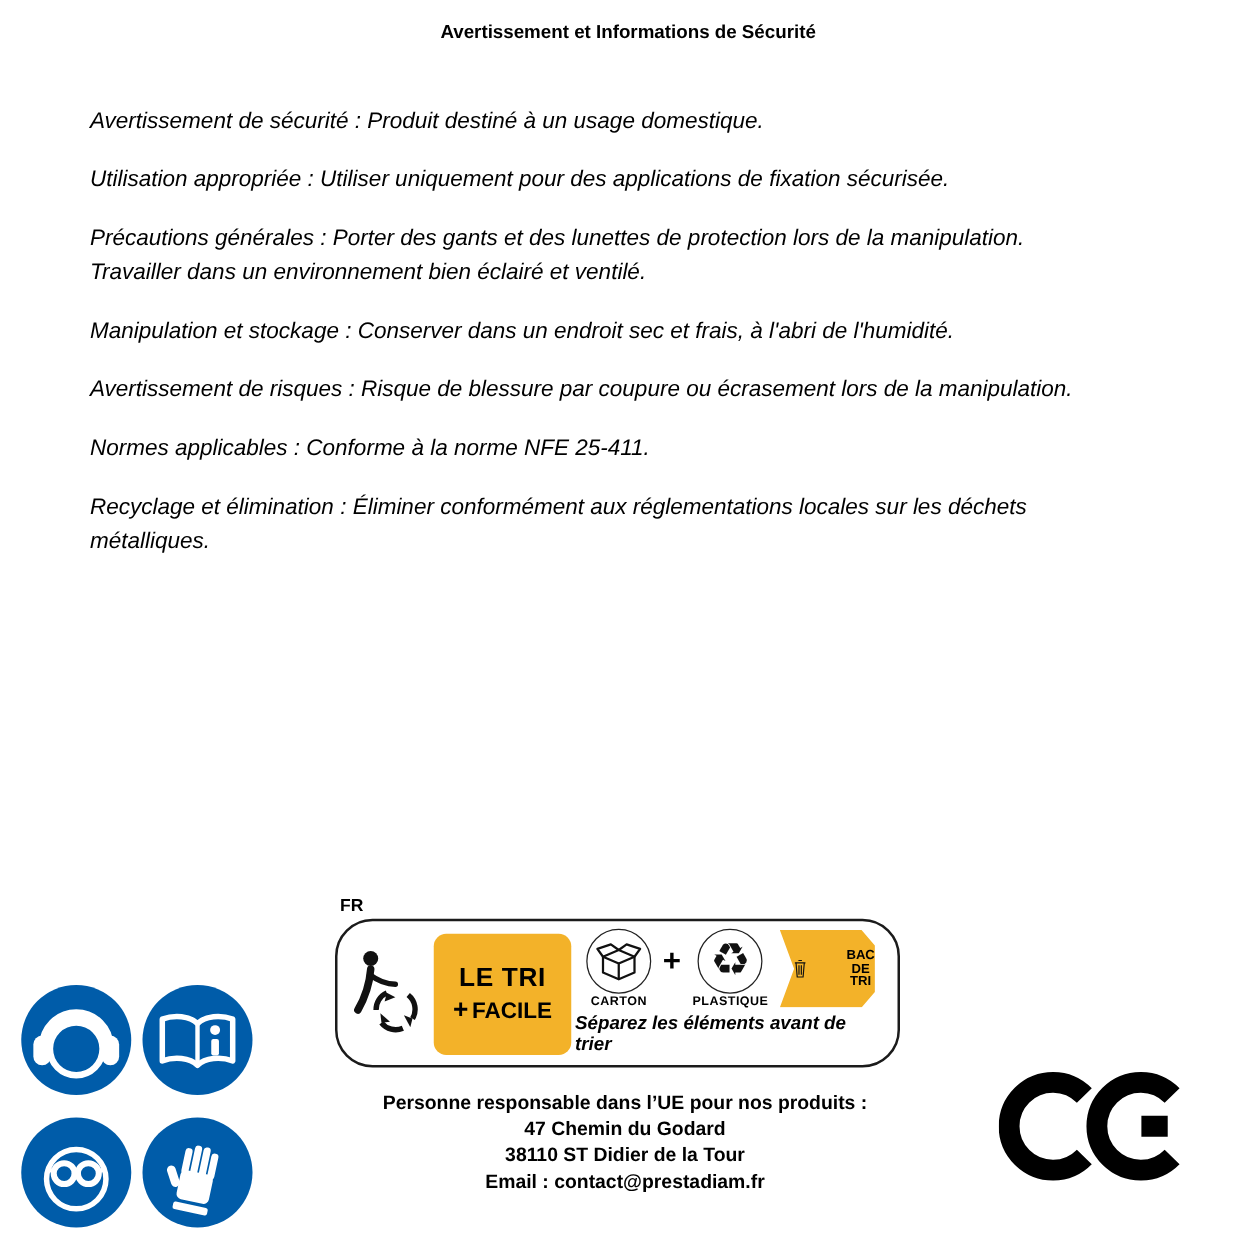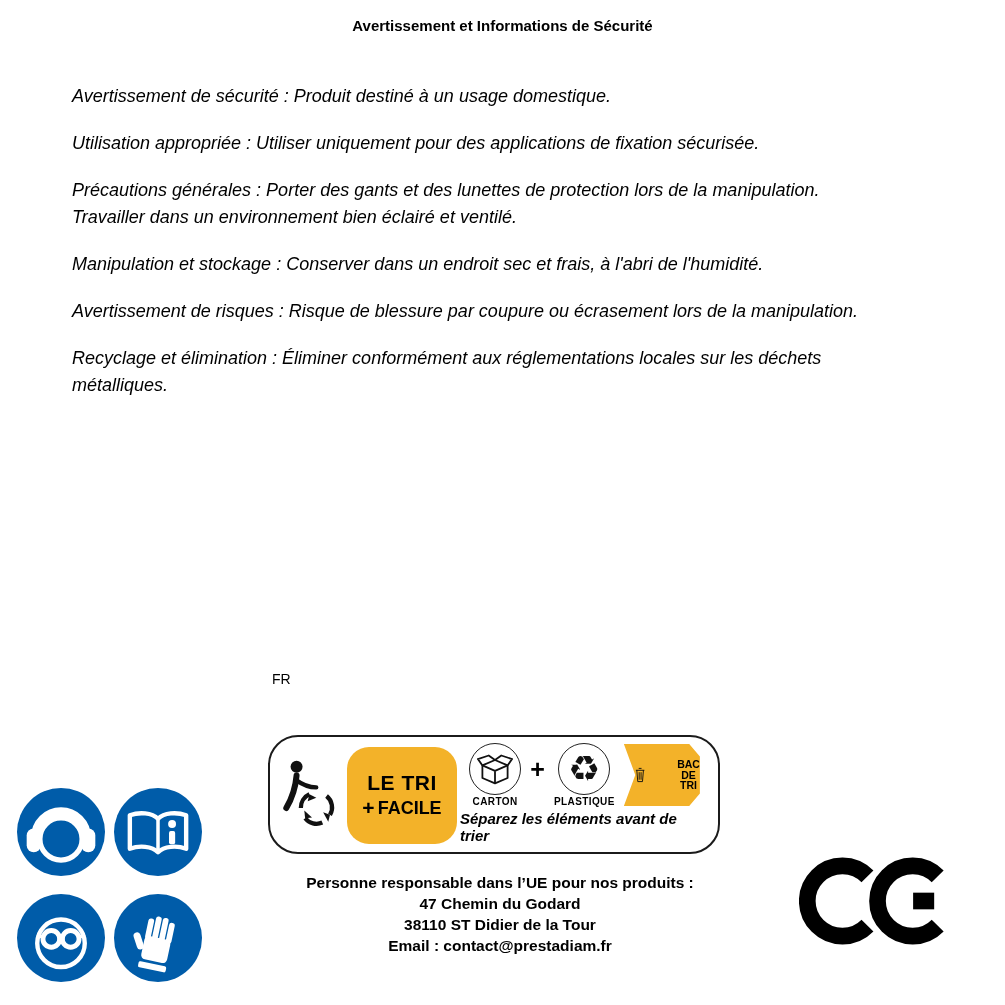--- a/index.html
+++ b/index.html
@@ -19,30 +19,30 @@
   .icon-grid {
     position:absolute; left:17px; top:788px;
     display:grid; grid-template-columns:88px 88px; grid-auto-rows:88px;
     column-gap:9px; row-gap:18px;
   }
   .sign { width:88px; height:88px; border-radius:50%; background:var(--blue,#005CA9);
           display:flex; align-items:center; justify-content:center; }
   .sign svg { width:88px; height:88px; }
 
   
-  .fr { position:absolute; left:272px; top:671px; font-size:14px; font-weight:normal; }
+  .fr { position:absolute; left:272px; top:716px; font-size:14px; font-weight:bold; }
   .pill {
     position:absolute; left:268px; top:735px; width:452px; height:119px;
     border:2px solid #1b1b1b; border-radius:30px; background:#fff;
     display:flex; align-items:stretch; padding:5px 9px 3px 10px;
   }
   .triman { width:64px; display:flex; align-items:center; justify-content:center; }
   .triman svg { width:60px; height:86px; }
   .yellow-box {
-    width:110px; margin:5px 3px; border-radius:22px; background:var(--yellow,#F3B229);
+    width:110px; margin:5px 3px; border-radius:10px; background:var(--yellow,#F3B229);
     display:flex; flex-direction:column; align-items:center; justify-content:center; gap:1px;
   }
   .yellow-box .l1 { font-size:21px; font-weight:800; letter-spacing:.5px; }
   .yellow-box .l2 { font-size:18px; font-weight:800; display:flex; align-items:center; gap:3px; }
   .yellow-box .plus-glyph { font-size:21px; font-weight:800; }
   .right-col { flex:1; display:flex; flex-direction:column; }
   .mat-row { flex:1; display:flex; align-items:center; justify-content:space-evenly; }
   .material { display:flex; flex-direction:column; align-items:center; gap:1px; }
   .mat-circle {
     width:52px; height:52px; border-radius:50%; border:1.5px solid #222; background:#fff;
@@ -78,20 +78,21 @@
 
   <div class="title">Avertissement et Informations de Sécurité</div>
 
   <div class="paras">
     <p>Avertissement de sécurité : Produit destiné à un usage domestique.</p>
     <p>Utilisation appropriée : Utiliser uniquement pour des applications de fixation sécurisée.</p>
     <p>Précautions générales : Porter des gants et des lunettes de protection lors de la manipulation.
 Travailler dans un environnement bien éclairé et ventilé.</p>
     <p>Manipulation et stockage : Conserver dans un endroit sec et frais, à l'abri de l'humidité.</p>
     <p>Avertissement de risques : Risque de blessure par coupure ou écrasement lors de la manipulation.</p>
+    <p>Normes applicables : Conforme à la norme NFE 25-411.</p>
     <p>Recyclage et élimination : Éliminer conformément aux réglementations locales sur les déchets
 métalliques.</p>
   </div>
 
   <div class="icon-grid">
     <div class="sign">
       <svg viewBox="0 0 100 100">
         <circle cx="50" cy="58" r="24" fill="none" stroke="#fff" stroke-width="6"></circle>
         <path d="M21 56 A29 29 0 0 1 79 56" fill="none" stroke="#fff" stroke-width="10"></path>
         <rect x="11" y="46" width="16" height="27" rx="8" fill="#fff"></rect>

